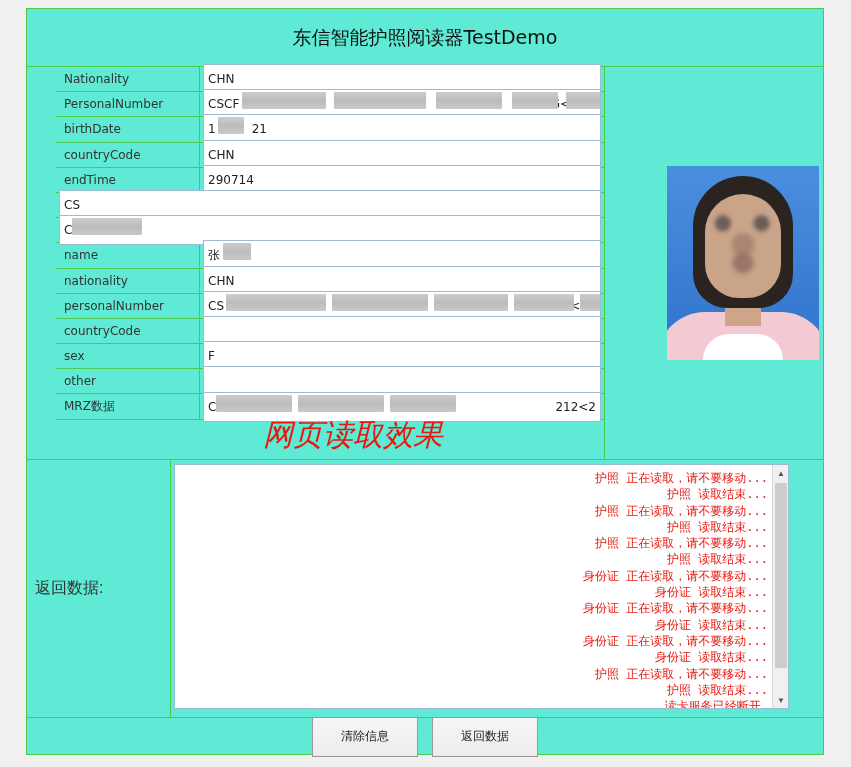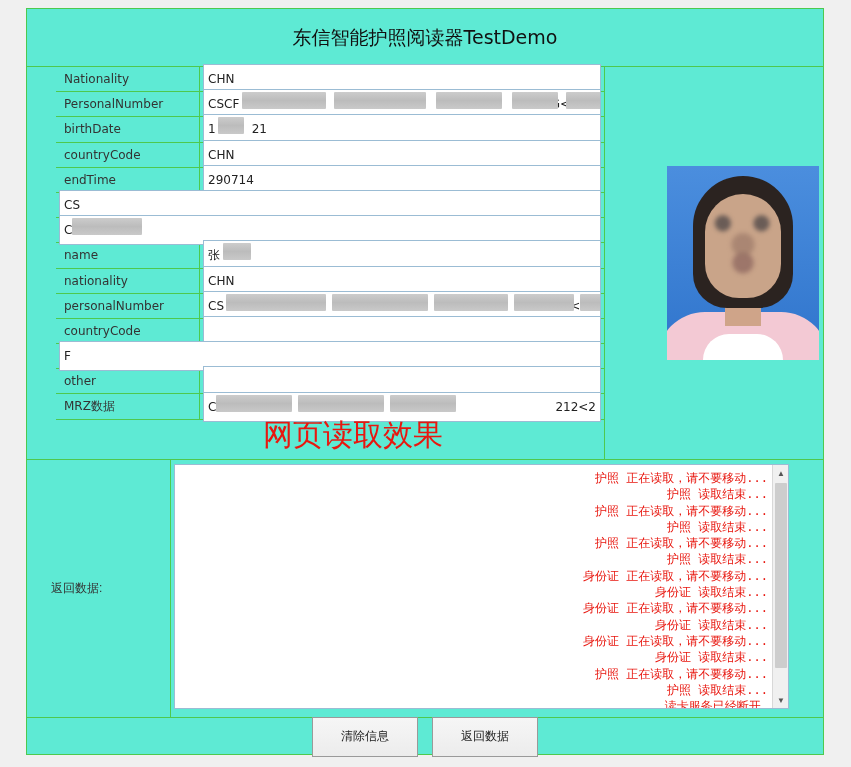--- a/index.html
+++ b/index.html
@@ -187,36 +187,37 @@
   }
   .watermark {
     position: absolute;
     left: 236px;
     top: 348px;
     font-size: 30px;
     color: #e8170f;
     font-family: "DejaVu Sans", sans-serif;
     z-index: 5;
     white-space: nowrap;
+    font-style: italic;
   }
   .log-area {
     display: flex;
     height: 258px;
     border-bottom: 1px solid #4ec94e;
     box-sizing: border-box;
   }
   .log-label {
     width: 144px;
     min-width: 144px;
     border-right: 1px solid #4ec94e;
     box-sizing: border-box;
     display: flex;
     align-items: center;
-    padding-left: 24px;
-    font-size: 12px;
+    padding-left: 8px;
+    font-size: 16px;
     font-family: Liberation Sans, sans-serif;
   }
   .log-cell {
     flex: 1;
     padding: 4px 3px 4px 3px;
     box-sizing: border-box;
   }
   .log-box {
     position: relative;
     width: 615px;
@@ -416,20 +417,21 @@
       <div class="field-row">
         <div class="field-label">countryCode</div>
         <div class="field-cell">
           <div class="field-input">
             <span class="txt"></span>
           </div>
         </div>
       </div>
 
       <div class="field-row">
+        <div class="field-label">sex</div>
         <div class="field-cell">
           <div class="field-input">
             <span class="txt">F</span>
           </div>
         </div>
       </div>
 
       <div class="field-row">
         <div class="field-label">other</div>
         <div class="field-cell">

